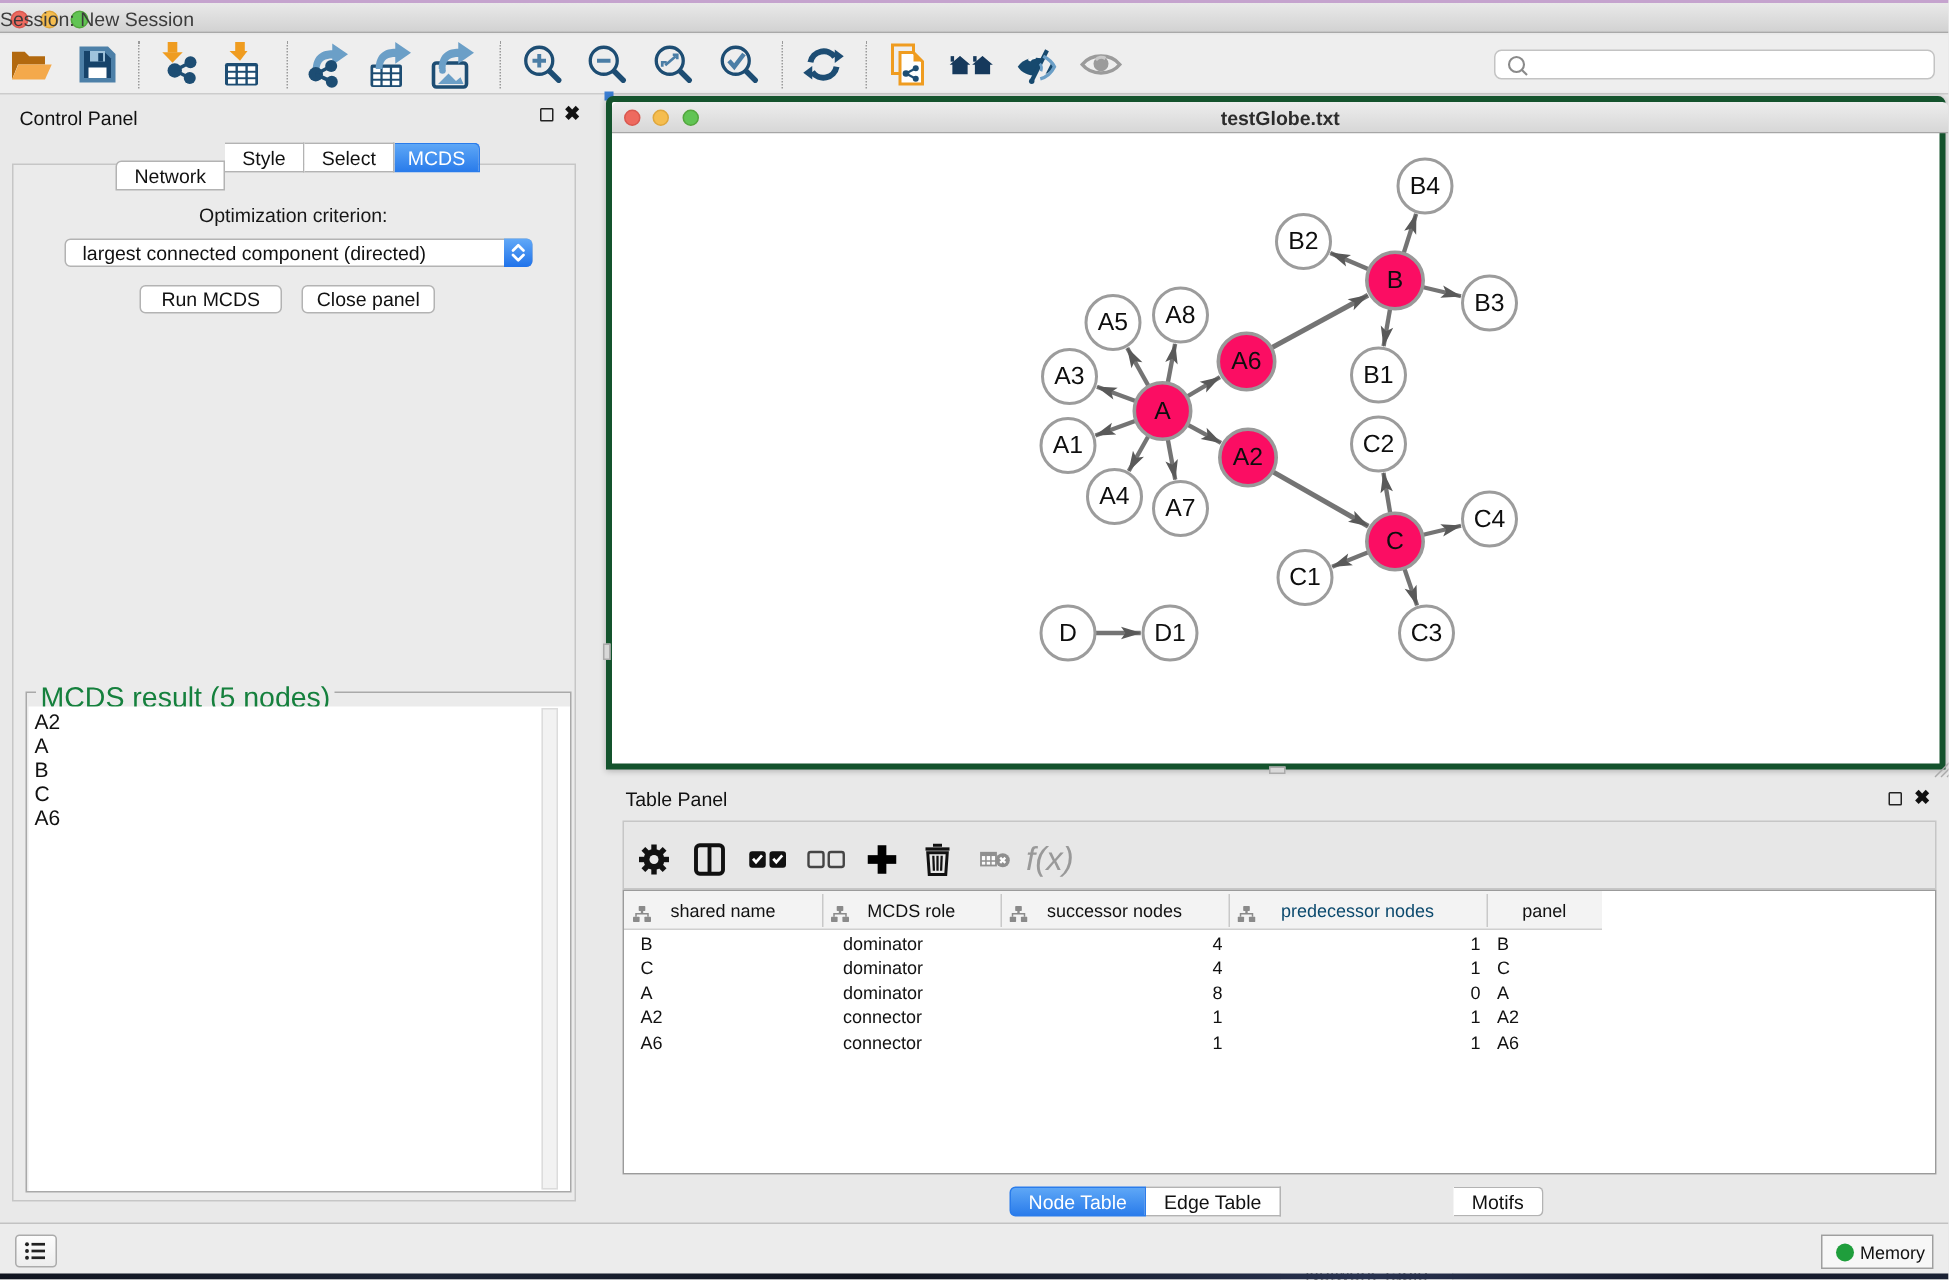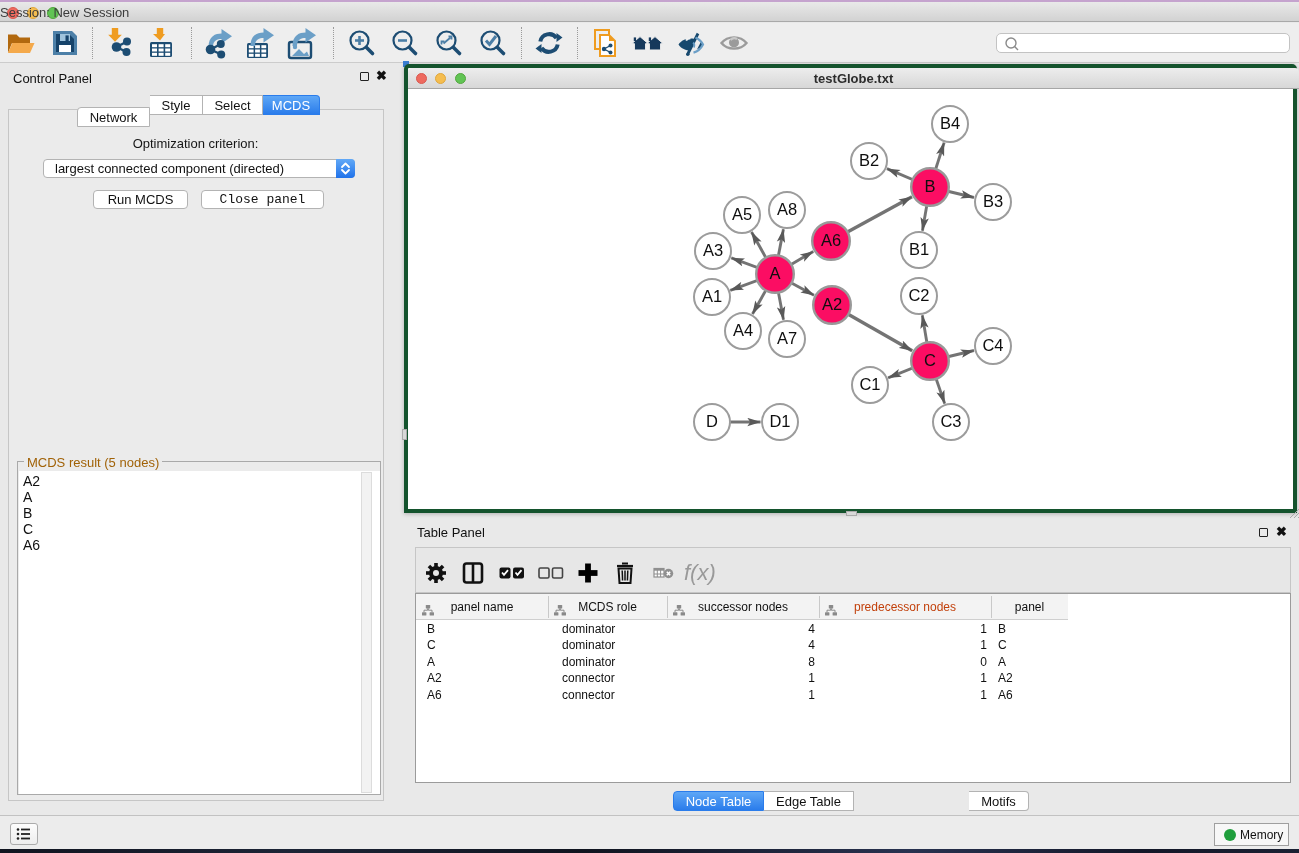--- a/index.html
+++ b/index.html
@@ -26,21 +26,21 @@
   display:flex; align-items:center; justify-content:center; }
 .tab.first { border-left:1px solid #b3b3b3; border-radius:4px 0 0 0;margin-top:12px; }
 .tab.last  { border-radius:0 4px 0 0; }
 .tab.sel { background:linear-gradient(#5ea7f6,#2a7ceb); color:#fff; border-color:#2a7ceb; }
 #cpbody { position:absolute; left:8px; top:45px; width:376px; height:692px; background:#ebebeb; border:1px solid #c6c6c6; }
 #optlabel { position:absolute; left:0; width:100%; top:136px; text-align:center; font-size:13px; color:#161616; }
 #dropdown { position:absolute; left:43px; top:159px; width:312px; height:19px; background:#fff; border:1px solid #b3b3b3; border-radius:4px; font-size:13px; color:#111; line-height:17px; padding-left:11px; }
 #dropstep { position:absolute; right:-1px; top:-1px; width:19px; height:19px; border-radius:0 4px 4px 0; background:linear-gradient(#62a9f7,#1f72ea); }
 .btn { position:absolute; height:19px; background:#fff; border:1px solid #b3b3b3; border-radius:4px; font-size:13px; color:#111; text-align:center; line-height:17px; }
 #mcdsbox { position:absolute; left:17px; top:397px; width:364px; height:334px; border:1px solid #a9a9a9; }
-#mcdstitle { position:absolute; left:6px; top:-7px; background:#ebebeb; padding:0 3px; font-size:13px; color:#a16207; }
+#mcdstitle { position:absolute; left:6px; top:-7px; background:#ebebeb; padding:0 3px; font-size:19px; color:#15803d; }
 #mcdslist { position:absolute; left:1px; top:9px; width:361px; height:323px; background:#fff; font-size:14px; color:#111; padding:2px 0 0 4px; line-height:16px; }
 #mcdsscroll { position:absolute; right:8px; top:10px; width:11px; height:321px; background:#f2f2f2; border:1px solid #dcdcdc; }
 
 
 #statusbar { position:absolute; left:0; top:815px; width:1299px; height:34px; background:#ececec; border-top:1px solid #c2c2c2; }
 #deskstrip { position:absolute; left:0; top:849px; width:1299px; height:4px; background:linear-gradient(90deg,#10141f,#1c2436 22%,#10141f 45%,#283250 70%,#131728 88%,#1a2133); }
 #listbtn { position:absolute; left:10px; top:7px; width:28px; height:22px; border:1px solid #ababab; border-radius:3px; background:linear-gradient(#fdfdfd,#ededed); }
 #membtn { position:absolute; left:1214px; top:7px; width:75px; height:23px; border:1px solid #9f9f9f; background:#f7f7f7; font-size:12px; color:#111; display:flex; align-items:center; }
 
 
@@ -240,21 +240,21 @@
   <div id="optlabel" style="top:72px;">Optimization criterion:</div>
   <div id="dropdown" style="top:95px;">largest connected component (directed)
     <div id="dropstep">
       <svg width="19" height="19" viewBox="0 0 19 19">
         <path d="M6 8 L9.5 4.5 L13 8" fill="none" stroke="#fff" stroke-width="1.8" stroke-linecap="round" stroke-linejoin="round"></path>
         <path d="M6 11 L9.5 14.5 L13 11" fill="none" stroke="#fff" stroke-width="1.8" stroke-linecap="round" stroke-linejoin="round"></path>
       </svg>
     </div>
   </div>
   <div class="btn" style="left:93px;top:126px;width:95px;">Run MCDS</div>
-  <div class="btn" style="left:201px;top:126px;width:123px;font-family:Liberation Mono, monospace;">Close panel</div>
+  <div class="btn" style="left:201px;top:126px;width:89px;">Close panel</div>
   <div id="mcdsbox">
     <div id="mcdstitle">MCDS result (5 nodes)</div>
     <div id="mcdslist">A2<br>A<br>B<br>C<br>A6</div>
     <div id="mcdsscroll"></div>
   </div>
 </div>
 
 <div class="abs" style="left:403px;top:61px;width:6px;height:6px;background:#3b7fd4;"></div>
 <div id="netwin">
   <div id="nettb">
@@ -409,21 +409,21 @@
   <div id="ttable">
     <div style="position:absolute;left:0;top:0;width:652px;height:26px;background:#f3f3f3;border-bottom:1px solid #cfcfcf;"></div>
     <div style="position:absolute;left:6px;top:7px;"><svg width="12" height="11" viewBox="0 0 12 11" style="vertical-align:-1px">
           <g fill="#8a8a8a">
             <rect x="3.8" y="0" width="4.4" height="3.4" rx="0.5"></rect>
             <rect x="0" y="7.2" width="4.4" height="3.4" rx="0.5"></rect>
             <rect x="7.6" y="7.2" width="4.4" height="3.4" rx="0.5"></rect>
             <path d="M5.7,3.4 L5.7,5.2 L2,5.2 L2,7.2 M6.3,3.4 L6.3,5.2 L10,5.2 L10,7.2" fill="none" stroke="#8a8a8a" stroke-width="1"></path>
           </g>
         </svg></div>
-    <div style="position:absolute;left:0px;top:6px;width:132px;text-align:center;font-size:12px;color:#111;">panel name</div>
+    <div style="position:absolute;left:0px;top:6px;width:132px;text-align:center;font-size:12px;color:#111;">shared name</div>
     <div style="position:absolute;left:132px;top:2px;width:1px;height:22px;background:#c9c9c9;"></div>
     <div style="position:absolute;left:138px;top:7px;"><svg width="12" height="11" viewBox="0 0 12 11" style="vertical-align:-1px">
           <g fill="#8a8a8a">
             <rect x="3.8" y="0" width="4.4" height="3.4" rx="0.5"></rect>
             <rect x="0" y="7.2" width="4.4" height="3.4" rx="0.5"></rect>
             <rect x="7.6" y="7.2" width="4.4" height="3.4" rx="0.5"></rect>
             <path d="M5.7,3.4 L5.7,5.2 L2,5.2 L2,7.2 M6.3,3.4 L6.3,5.2 L10,5.2 L10,7.2" fill="none" stroke="#8a8a8a" stroke-width="1"></path>
           </g>
         </svg></div>
     <div style="position:absolute;left:132px;top:6px;width:119px;text-align:center;font-size:12px;color:#111;">MCDS role</div>
@@ -439,21 +439,21 @@
     <div style="position:absolute;left:251px;top:6px;width:152px;text-align:center;font-size:12px;color:#111;">successor nodes</div>
     <div style="position:absolute;left:403px;top:2px;width:1px;height:22px;background:#c9c9c9;"></div>
     <div style="position:absolute;left:409px;top:7px;"><svg width="12" height="11" viewBox="0 0 12 11" style="vertical-align:-1px">
           <g fill="#8a8a8a">
             <rect x="3.8" y="0" width="4.4" height="3.4" rx="0.5"></rect>
             <rect x="0" y="7.2" width="4.4" height="3.4" rx="0.5"></rect>
             <rect x="7.6" y="7.2" width="4.4" height="3.4" rx="0.5"></rect>
             <path d="M5.7,3.4 L5.7,5.2 L2,5.2 L2,7.2 M6.3,3.4 L6.3,5.2 L10,5.2 L10,7.2" fill="none" stroke="#8a8a8a" stroke-width="1"></path>
           </g>
         </svg></div>
-    <div style="position:absolute;left:403px;top:6px;width:172px;text-align:center;font-size:12px;color:#c2410c;">predecessor nodes</div>
+    <div style="position:absolute;left:403px;top:6px;width:172px;text-align:center;font-size:12px;color:#0c4a6e;">predecessor nodes</div>
     <div style="position:absolute;left:575px;top:2px;width:1px;height:22px;background:#c9c9c9;"></div>
     <div style="position:absolute;left:575px;top:6px;width:77px;text-align:center;font-size:12px;color:#111;">panel</div>
     <div class="trow" style="top:28px;">
         <span style="position:absolute;left:10px;">B</span>
         <span style="position:absolute;left:145px;">dominator</span>
         <span style="position:absolute;left:300px;width:98px;text-align:right;">4</span>
         <span style="position:absolute;left:470px;width:100px;text-align:right;">1</span>
         <span style="position:absolute;left:581px;">B</span>
       </div>
     <div class="trow" style="top:44.4px;">

